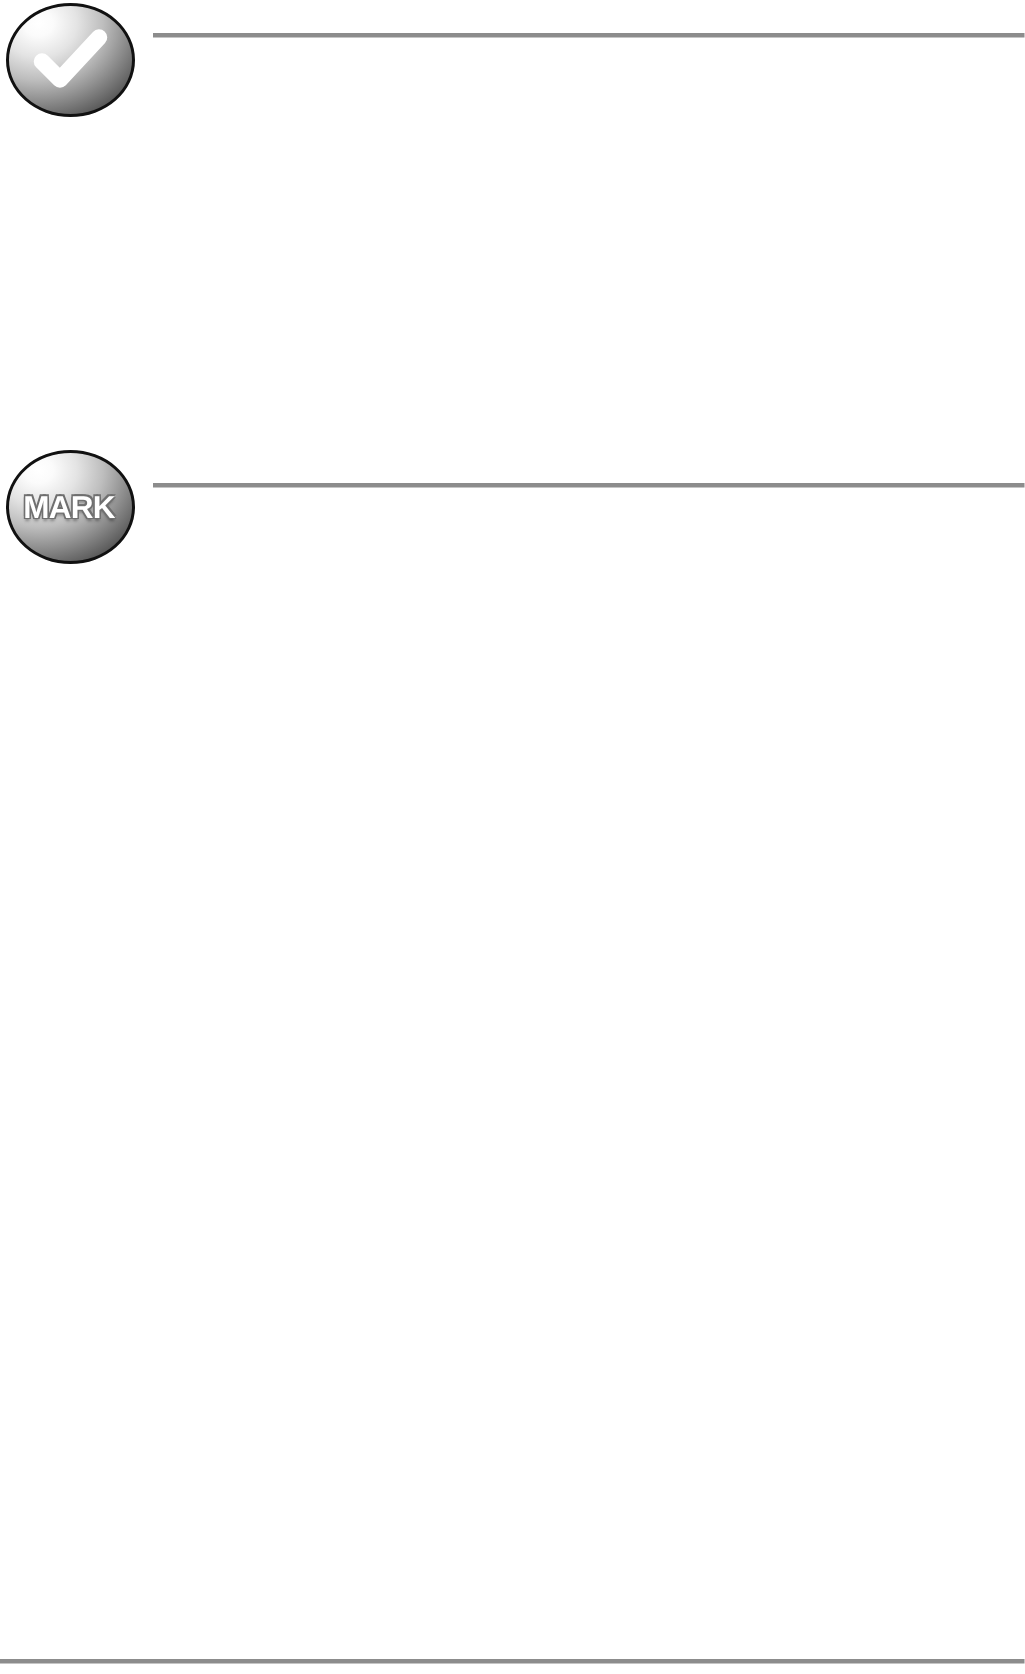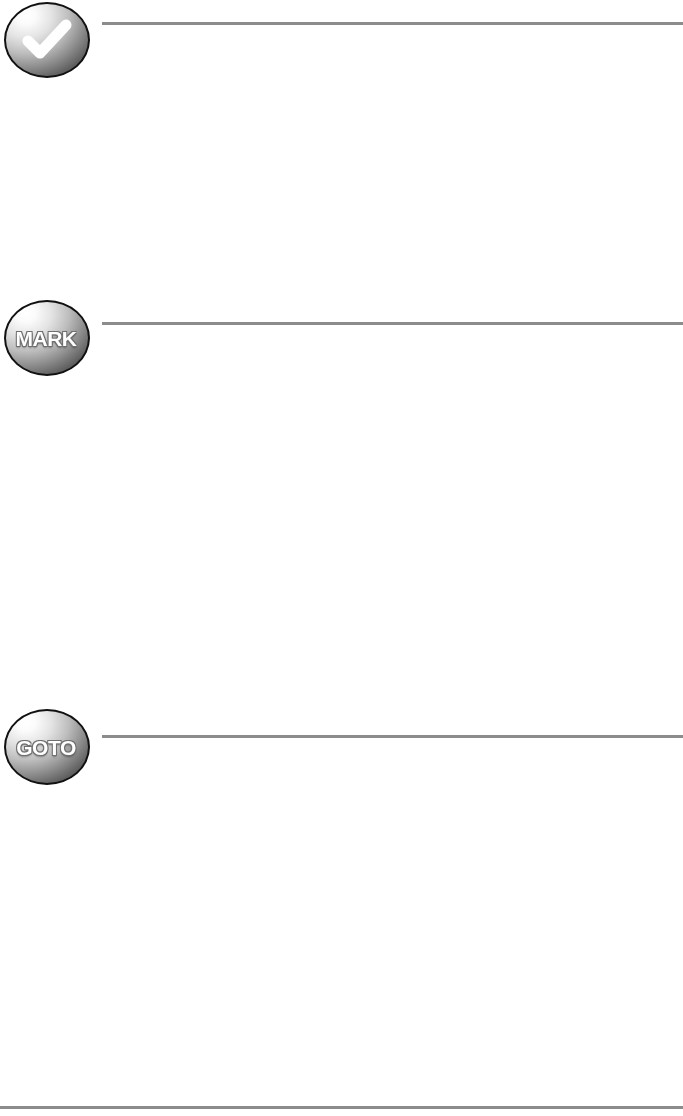--- a/index.html
+++ b/index.html
@@ -123,22 +123,16 @@
     <div class="rule"></div>
   </div>
 
   <div class="note-block" id="block-mark">
     <div class="badge">
       <span class="badge-label">MARK</span>
     </div>
     <div class="rule"></div>
   </div>
 
-  <div class="note-block" id="block-goto">
-    <div class="badge">
-      <span class="badge-label">GOTO</span>
-    </div>
-    <div class="rule"></div>
-  </div>
 
   <div class="footer-rule"></div>
 
 </div>
 
 </body></html>

